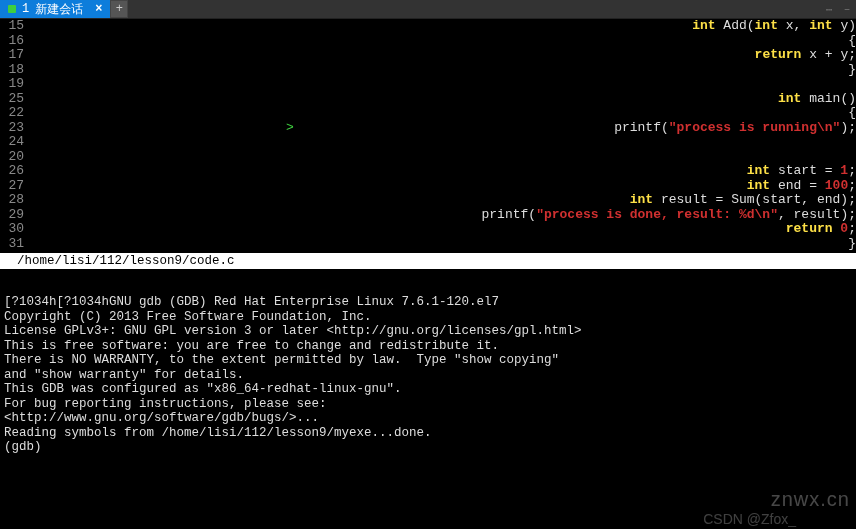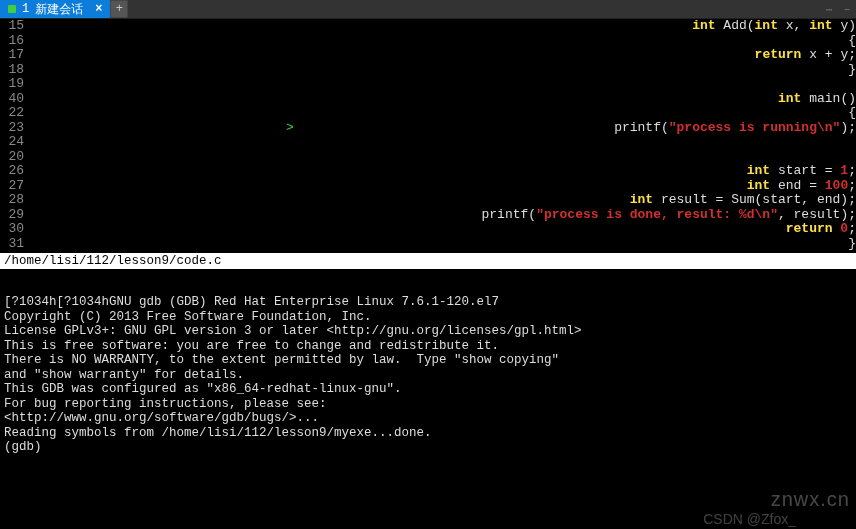--- a/index.html
+++ b/index.html
@@ -64,21 +64,21 @@
 .code { white-space: pre; color: #ddd; }
 .kw { color: #fde047; font-weight: bold; }
 .str { color: #d03030; font-weight: bold; }
 .num { color: #d03030; font-weight: bold; }
 
 .pathbar {
   background: #fff;
   color: #000;
   height: 16px;
   line-height: 16px;
-  padding-left: 4px;
+  padding-left: 17px;
   margin-top: 2px;
   font-size: 12.5px;
 }
 
 .terminal {
   color: #ddd;
   padding: 2px 4px;
   line-height: 14.5px;
   white-space: pre;
   margin-top: 24px;
@@ -139,21 +139,21 @@
       <div class="gutter">18</div>
       <div class="bp-col"></div>
       <div class="code"><span>    }</span></div>
     </div>
     <div class="code-row">
       <div class="gutter">19</div>
       <div class="bp-col"></div>
       <div class="code"></div>
     </div>
     <div class="code-row">
-      <div class="gutter">40</div>
+      <div class="gutter">25</div>
       <div class="bp-col"></div>
       <div class="code"><span>    </span><span class="kw">int</span><span> main()</span></div>
     </div>
     <div class="code-row">
       <div class="gutter">22</div>
       <div class="bp-col"></div>
       <div class="code"><span>    {</span></div>
     </div>
     <div class="code-row">
       <div class="gutter">23</div>

